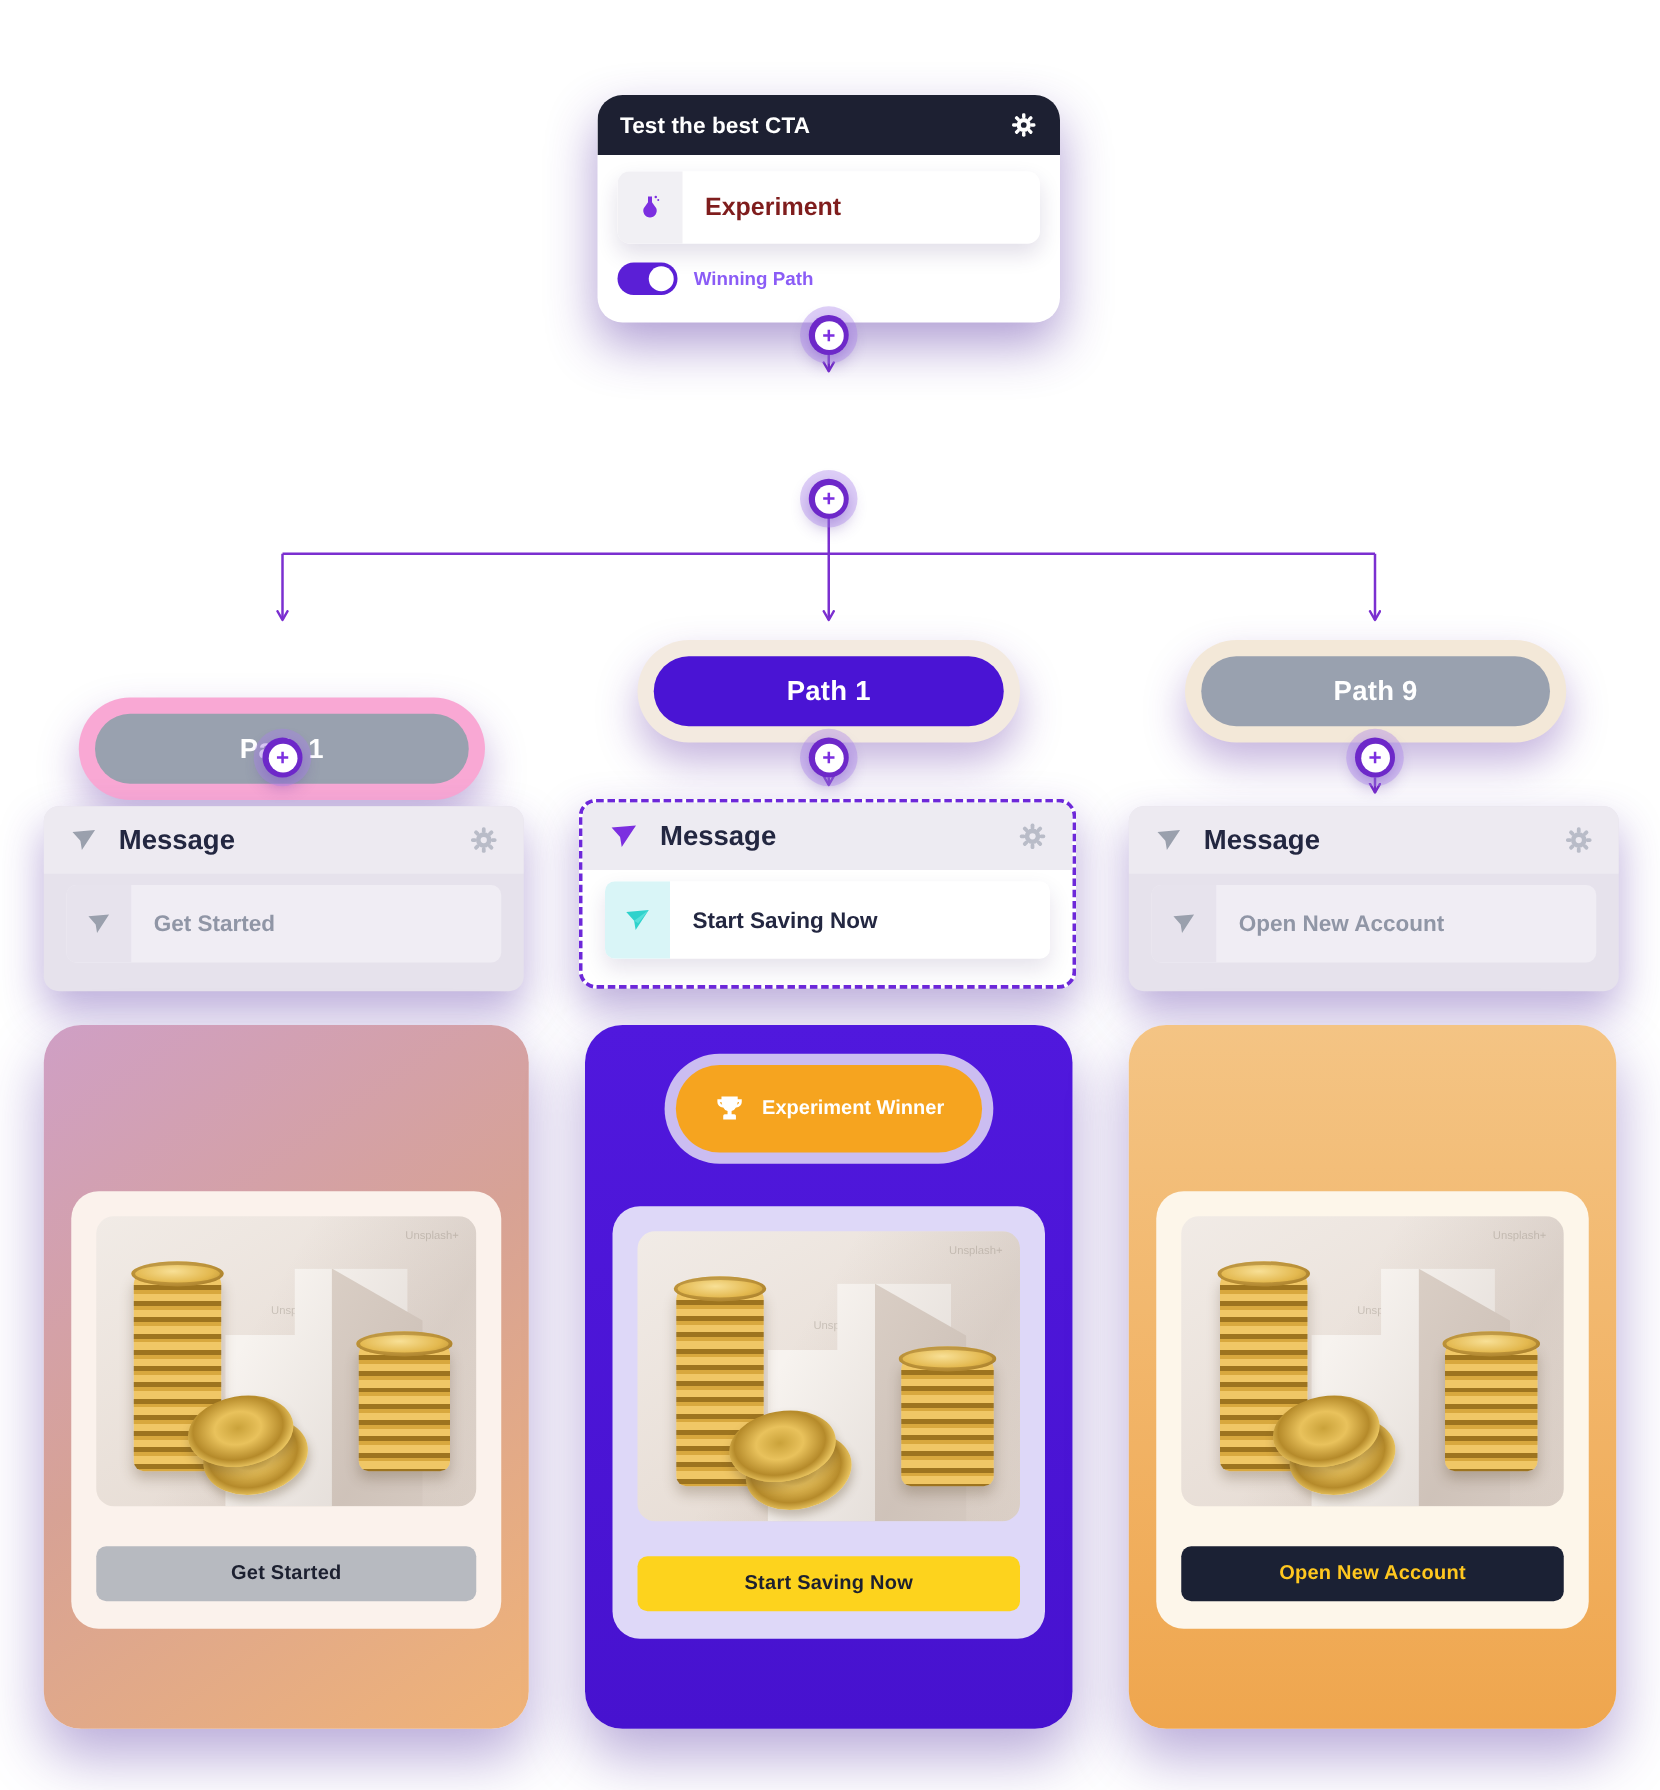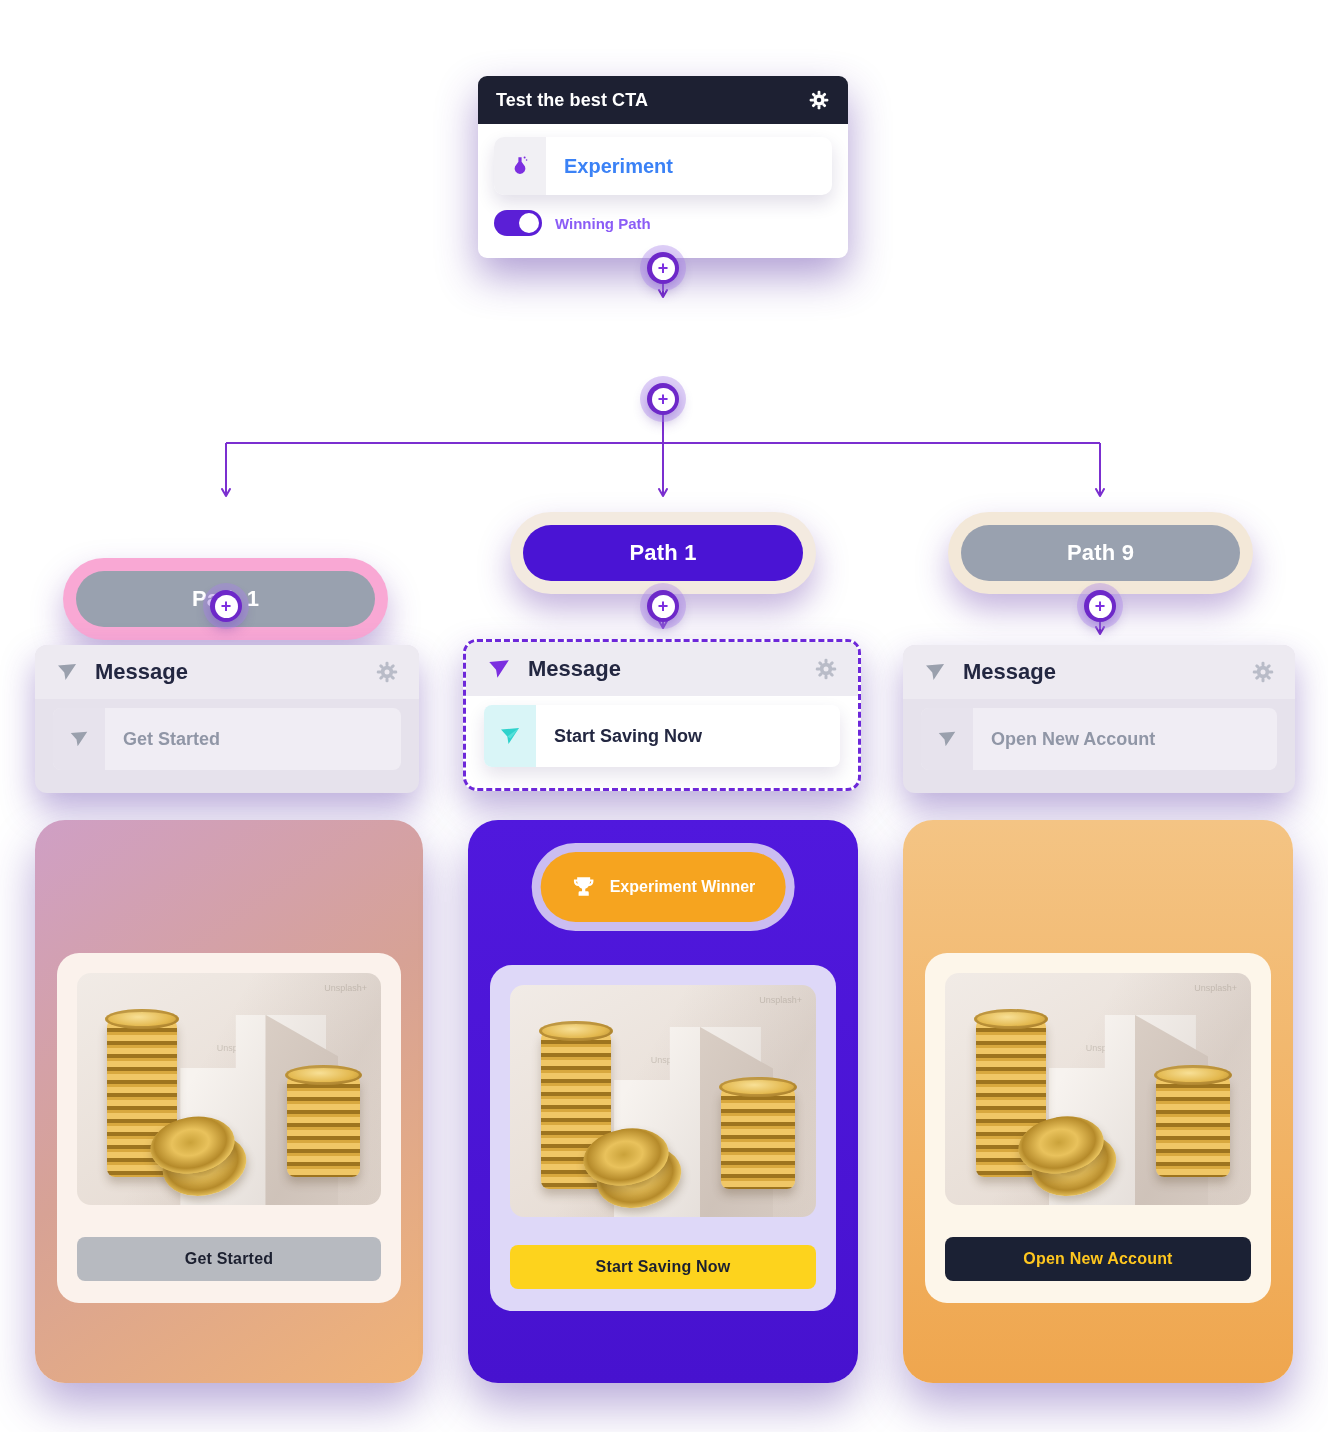--- a/index.html
+++ b/index.html
@@ -10,28 +10,28 @@
   .connectors{position:absolute;left:0;top:0;width:1328px;height:1432px;pointer-events:none;z-index:1;}
 
   
   .plus{position:absolute;width:32px;height:32px;border-radius:50%;background:#6d28c9;z-index:4;
         display:flex;align-items:center;justify-content:center;
         box-shadow:0 0 0 7px rgba(167,130,235,.38),0 6px 14px rgba(80,40,160,.45);}
   .plus .inner{width:23px;height:23px;border-radius:50%;background:#ffffff;display:flex;align-items:center;justify-content:center;
         font-size:18px;font-weight:700;color:#7c2fe0;line-height:1;padding-bottom:1px;}
 
   
-  .top-card{position:absolute;left:478px;top:76px;width:370px;height:182px;border-radius:9px;background:#ffffff;
+  .top-card{position:absolute;left:478px;top:76px;width:370px;height:182px;border-radius:20px;background:#ffffff;
         box-shadow:0 18px 40px rgba(80,40,160,.45);z-index:3;overflow:hidden;}
   .top-card .hdr{height:48px;background:#1d2032;display:flex;align-items:center;justify-content:space-between;padding:0 18px;}
   .top-card .hdr .ttl{color:#ffffff;font-size:18px;font-weight:700;letter-spacing:.1px;}
   .top-card .body{padding:13px 16px 0 16px;}
   .exp-row{height:58px;border-radius:10px;background:#ffffff;box-shadow:0 8px 18px rgba(40,20,90,.14);display:flex;align-items:center;overflow:hidden;}
   .exp-row .icon-cell{width:52px;height:58px;background:#f1f0f4;display:flex;align-items:center;justify-content:center;flex:0 0 auto;}
-  .exp-row .lbl{margin-left:18px;font-size:20px;font-weight:700;color:#3b82f6;}
+  .exp-row .lbl{margin-left:18px;font-size:20px;font-weight:700;color:#7f1d1d;}
   .toggle-row{margin-top:15px;display:flex;align-items:center;gap:13px;}
   .toggle{position:relative;width:48px;height:26px;border-radius:13px;background:#5b1fd6;cursor:pointer;flex:0 0 auto;}
   .toggle .knob{position:absolute;top:3px;right:3px;width:20px;height:20px;border-radius:50%;background:#ffffff;}
   .toggle-row .lbl{font-size:15px;font-weight:700;color:#8b5cf6;}
 
   
   .optimal{position:absolute;left:483px;top:305px;width:362px;height:80px;border-radius:16px;z-index:3;
         background:linear-gradient(105deg,#dcabf1 0%,#b066ea 55%,#8a2bd9 100%);
         box-shadow:0 18px 40px rgba(110,50,190,.45);
         display:flex;align-items:center;justify-content:center;gap:16px;cursor:pointer;}

